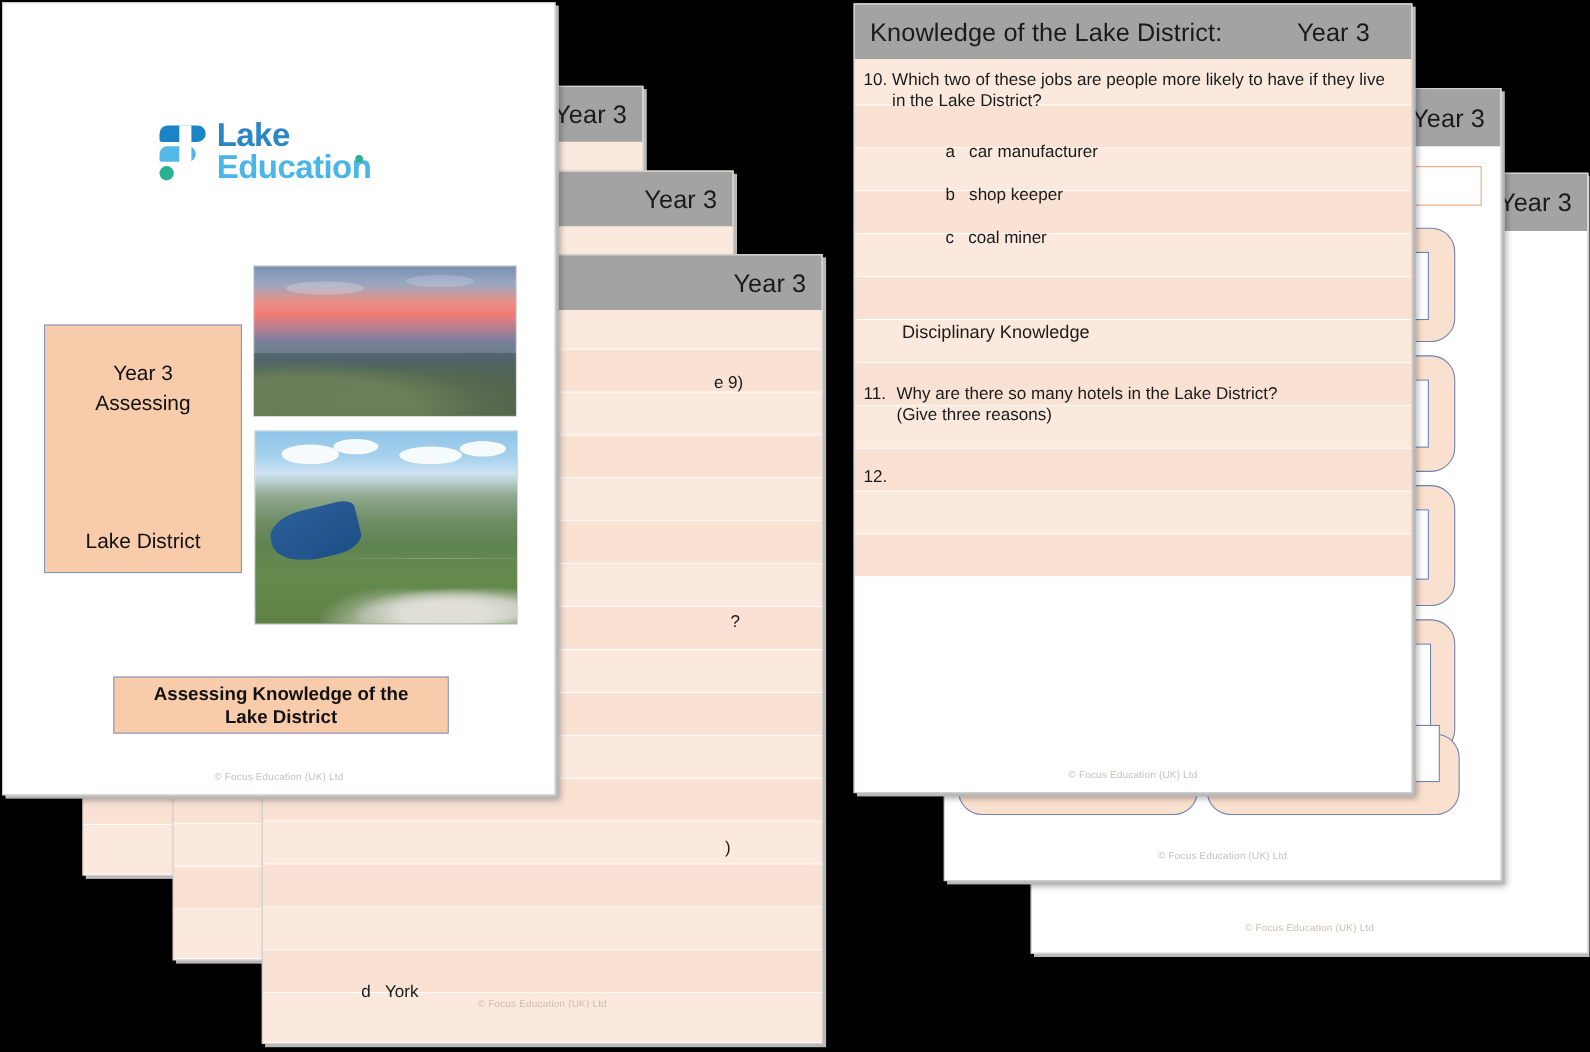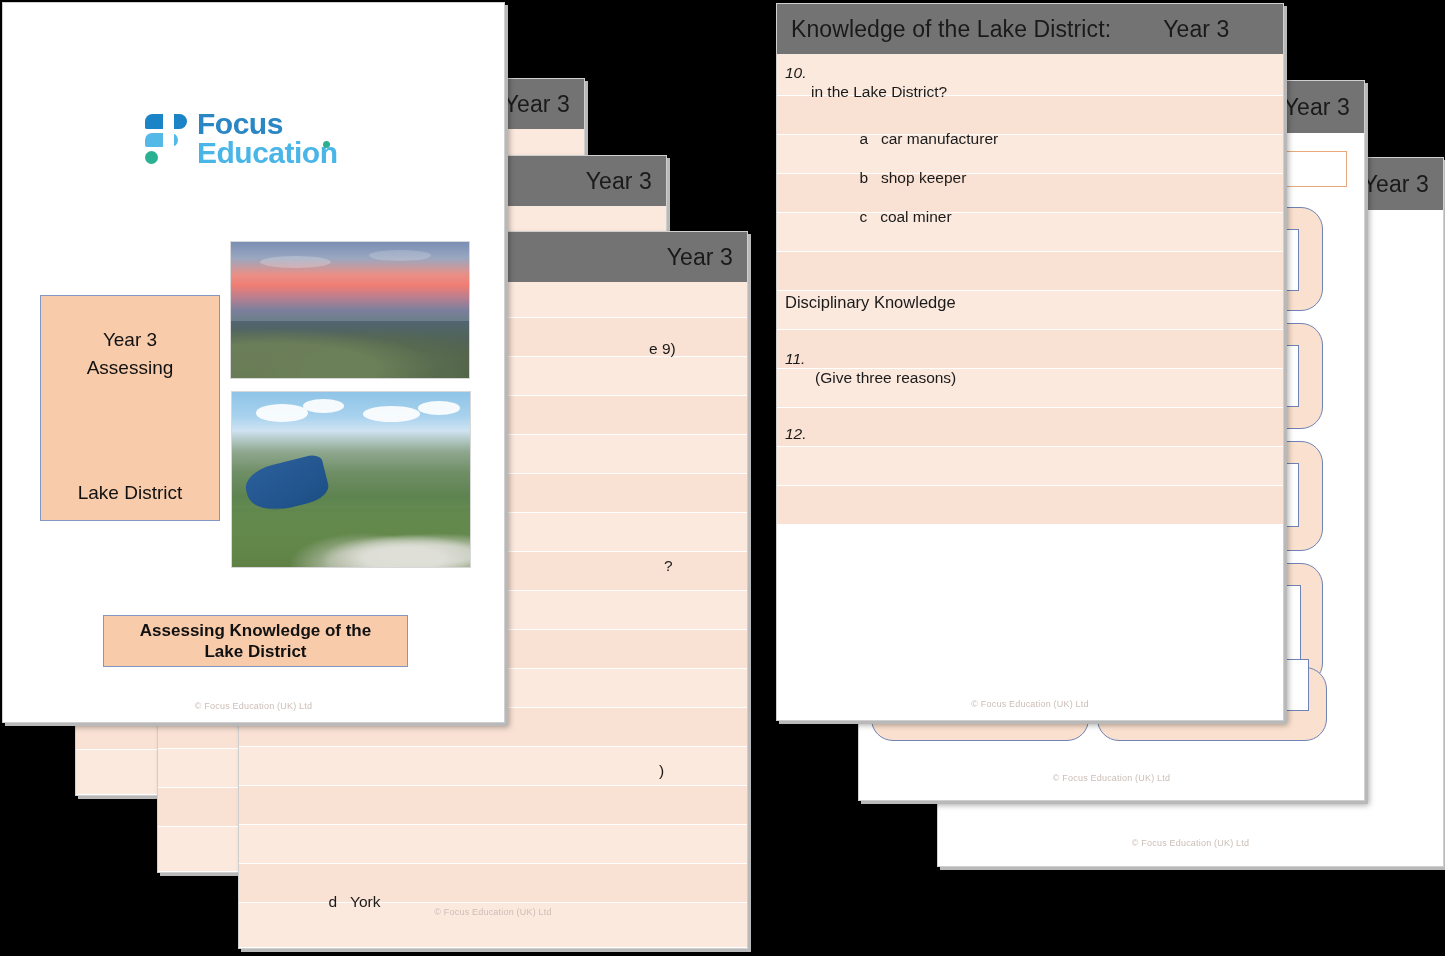--- a/index.html
+++ b/index.html
@@ -16,41 +16,42 @@
     position: absolute;
     background: #ffffff;
     box-shadow: 3px 3px 0 0 #b9b9b9, 4px 4px 6px rgba(0,0,0,.35);
     border: 1px solid #cfcfcf;
     overflow: hidden;
   }
   .sheet.q { background: #fae5d8; }
 
   
   .pg-header {
-    background: #737373;
+    background: #a3a3a3;
     display: flex; align-items: center;
     padding: 0 14px;
     font-size: 23px; color: #1a1a1a;
     letter-spacing: .1px;
     white-space: nowrap;
+    gap: 16px;
   }
   .pg-header .ttl { flex: 0 0 auto; }
   .pg-header .yr  { margin-left: 52px; }
 
   
   .q-body { position: relative; background: #fae5d8; }
   .stripes { position: absolute; inset: 0; }
   .stripe { border-bottom: 1px solid #ffffff; }
   .stripe.lite { background: #fbe9de; }
   .stripe.dark { background: #f9e2d4; }
   .qline { position: absolute; color: #1a1a1a; white-space: pre; }
-  .qnum { font-size: 15.5px; font-style: italic; }
+  .qnum { font-size: 15.5px; }
   .qtxt { font-size: 15.5px; }
   .opt  { font-size: 15.5px; }
-  .sect { font-size: 16.5px; }
+  .sect { font-size: 16.5px; margin-left: 35px; }
 
   .footer-note {
     position: absolute; left: 0; right: 0;
     text-align: center;
     font-size: 9px; color: #cbbdb6;
     letter-spacing: .2px;
   }
   .white-tail { position: absolute; left: 0; right: 0; background: #fff; }
 
   
@@ -255,21 +256,21 @@
   <div class="sheet cover" style="left:2px; top:2px; width:503px; height:721px;">
 
     <div class="logo" style="left:142px; top:106px;">
       <span class="logo-mark">
         <span class="logo-bar1"></span>
         <span class="logo-bar2"></span>
         <span class="logo-dot"></span>
         <span class="logo-stem"></span>
       </span>
       <span class="logo-words">
-        <div class="logo-w1">Focus</div>
+        <div class="logo-w1">Lake</div>
         <div class="logo-w2">Education</div>
       </span>
       <span class="logo-dotacc" style="left:178px; top:32px;"></span>
     </div>
 
     <div class="photo sunset" style="left:227px; top:238px; width:240px; height:138px;">
       <span class="cloudy" style="left:12%; top:10%; width:30%; height:9%; opacity:.25;"></span>
       <span class="cloudy" style="left:58%; top:6%; width:26%; height:8%; opacity:.2;"></span>
     </div>
     <div class="photo lake" style="left:228px; top:388px; width:240px; height:177px;">
@@ -367,35 +368,37 @@
         <div class="stripe dark" style="height:39px;"></div>
         <div class="stripe lite" style="height:39px;"></div>
         <div class="stripe dark" style="height:39px;"></div>
         <div class="stripe lite" style="height:39px;"></div>
         <div class="stripe dark" style="height:39px;"></div>
         <div class="stripe lite" style="height:36px;"></div>
         <div class="white-tail" style="top:470px; bottom:0; background:#fff;"></div>
       </div>
 
       <div class="qline qnum" style="left:8px; top:10px;">10.</div>
+      <div class="qline qtxt" style="left:34px; top:10px;">Which two of these jobs are people more likely to have if they live</div>
       <div class="qline qtxt" style="left:34px; top:29px;">in the Lake District?</div>
 
       <div class="qline opt" style="left:48px; top:58px;">
         <span>a</span><span>&nbsp;&nbsp;&nbsp;</span><span>car manufacturer</span>
       </div>
       <div class="qline opt" style="left:48px; top:97px;text-align:center;">
         <span>b</span><span>&nbsp;&nbsp;&nbsp;</span><span>shop keeper</span>
       </div>
       <div class="qline opt" style="left:48px; top:136px;">
         <span>c</span><span>&nbsp;&nbsp;&nbsp;</span><span>coal miner</span>
       </div>
 
       <div class="qline sect" style="left:8px; top:239px;">Disciplinary Knowledge</div>
 
       <div class="qline qnum" style="left:8px; top:296px;">11.</div>
+      <div class="qline qtxt" style="left:38px; top:296px;">Why are there so many hotels in the Lake District?</div>
       <div class="qline qtxt" style="left:38px; top:315px;">(Give three reasons)</div>
 
       <div class="qline qnum" style="left:8px; top:371px;">12.</div>
 
       <div class="footer-note" style="top:645px;">© Focus Education (UK) Ltd</div>
     </div>
   </div>
 
 </div>
 

